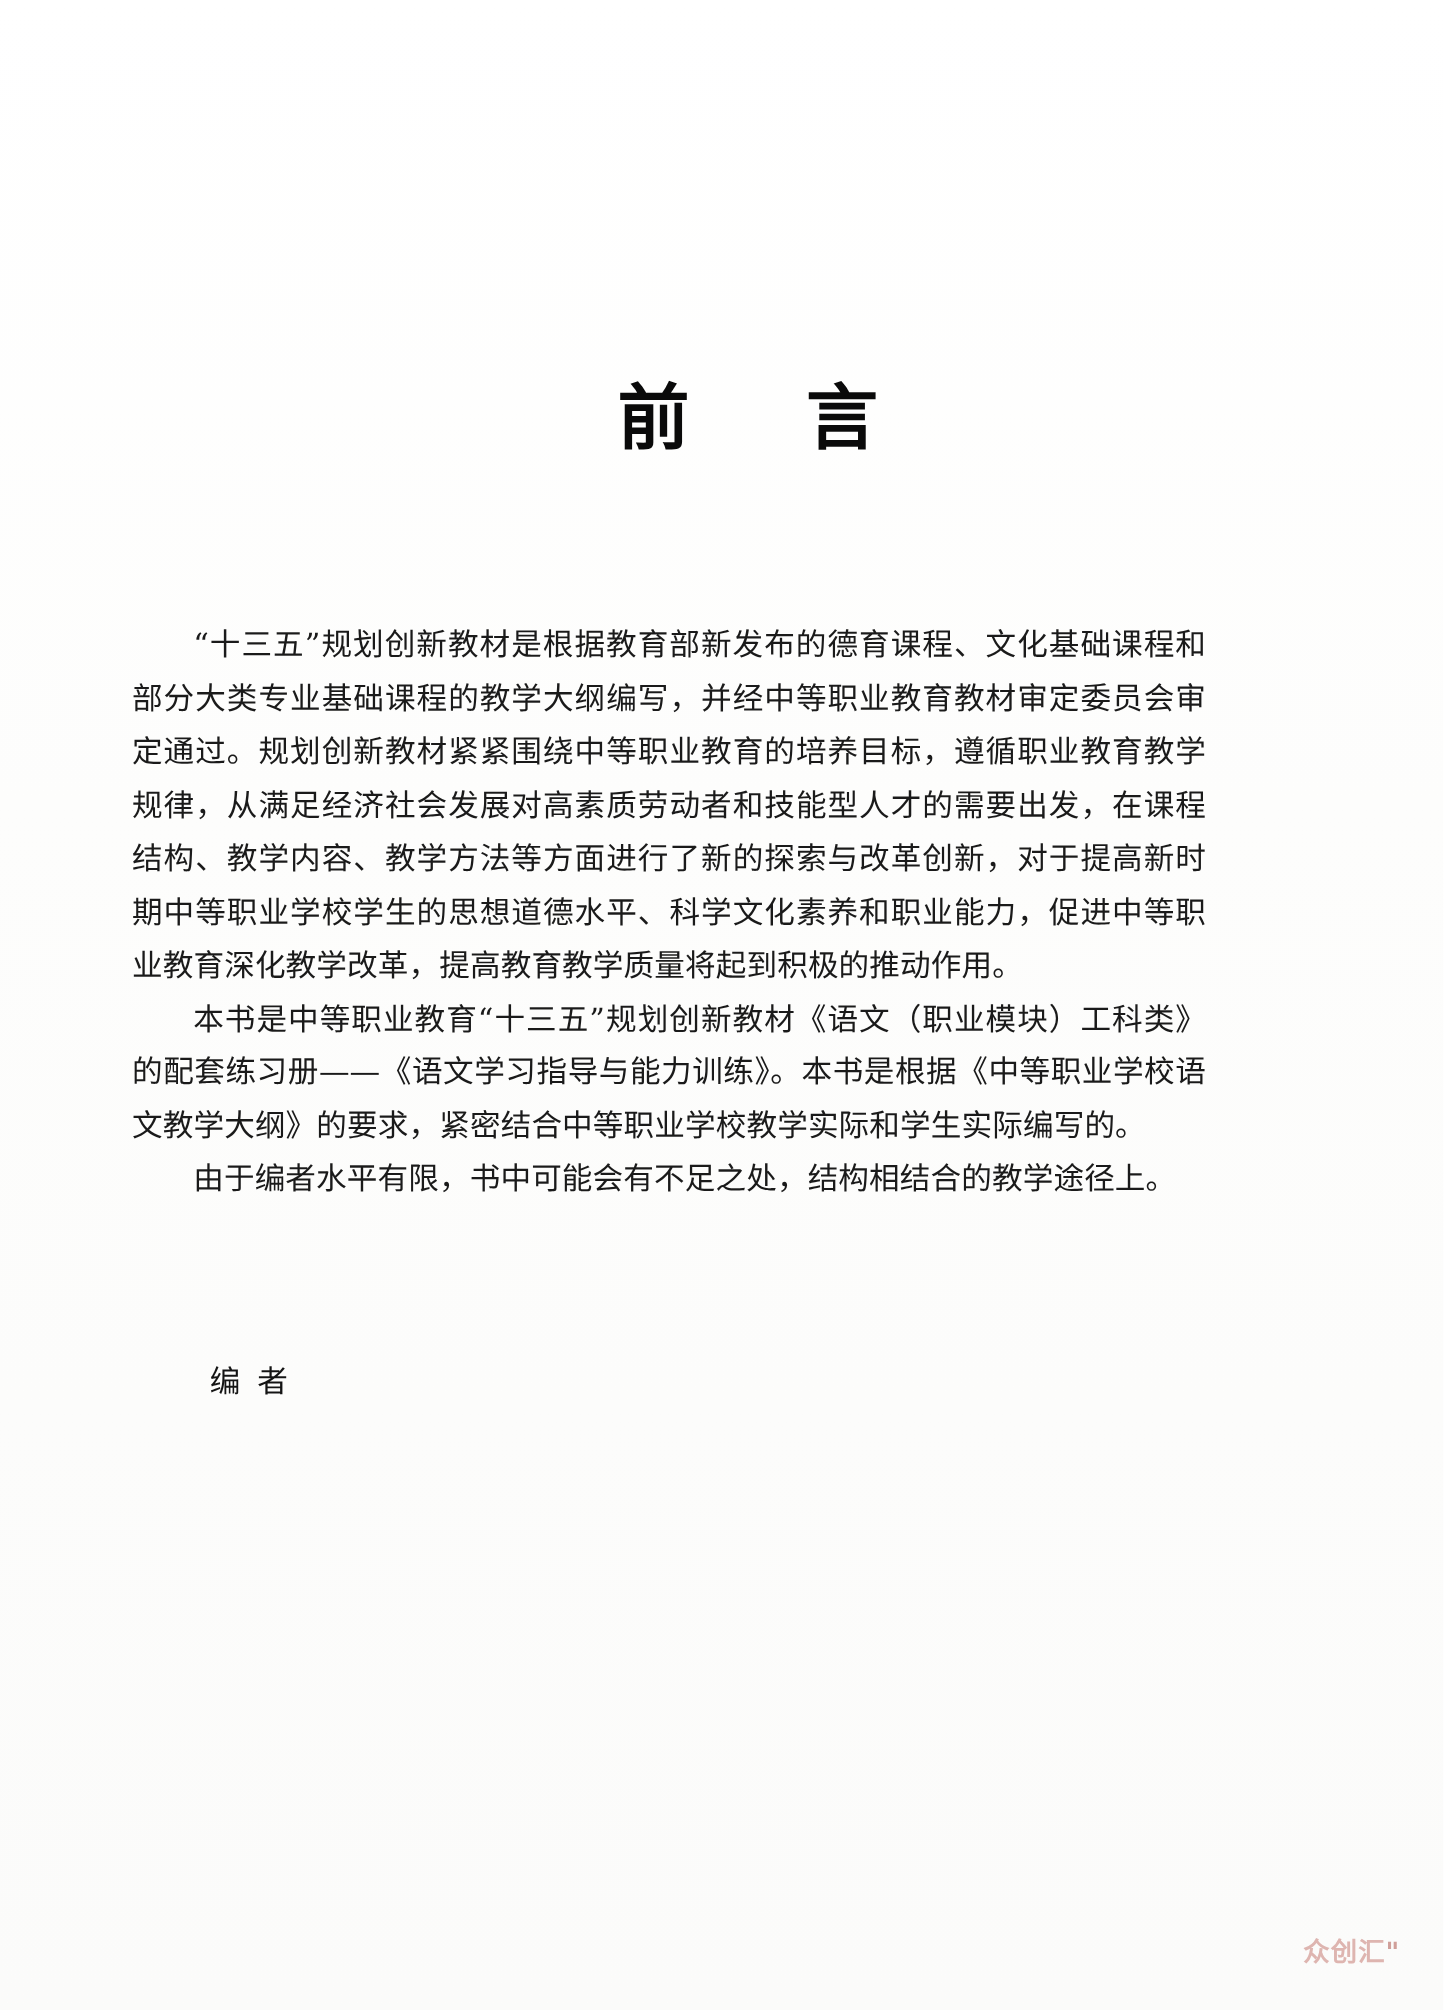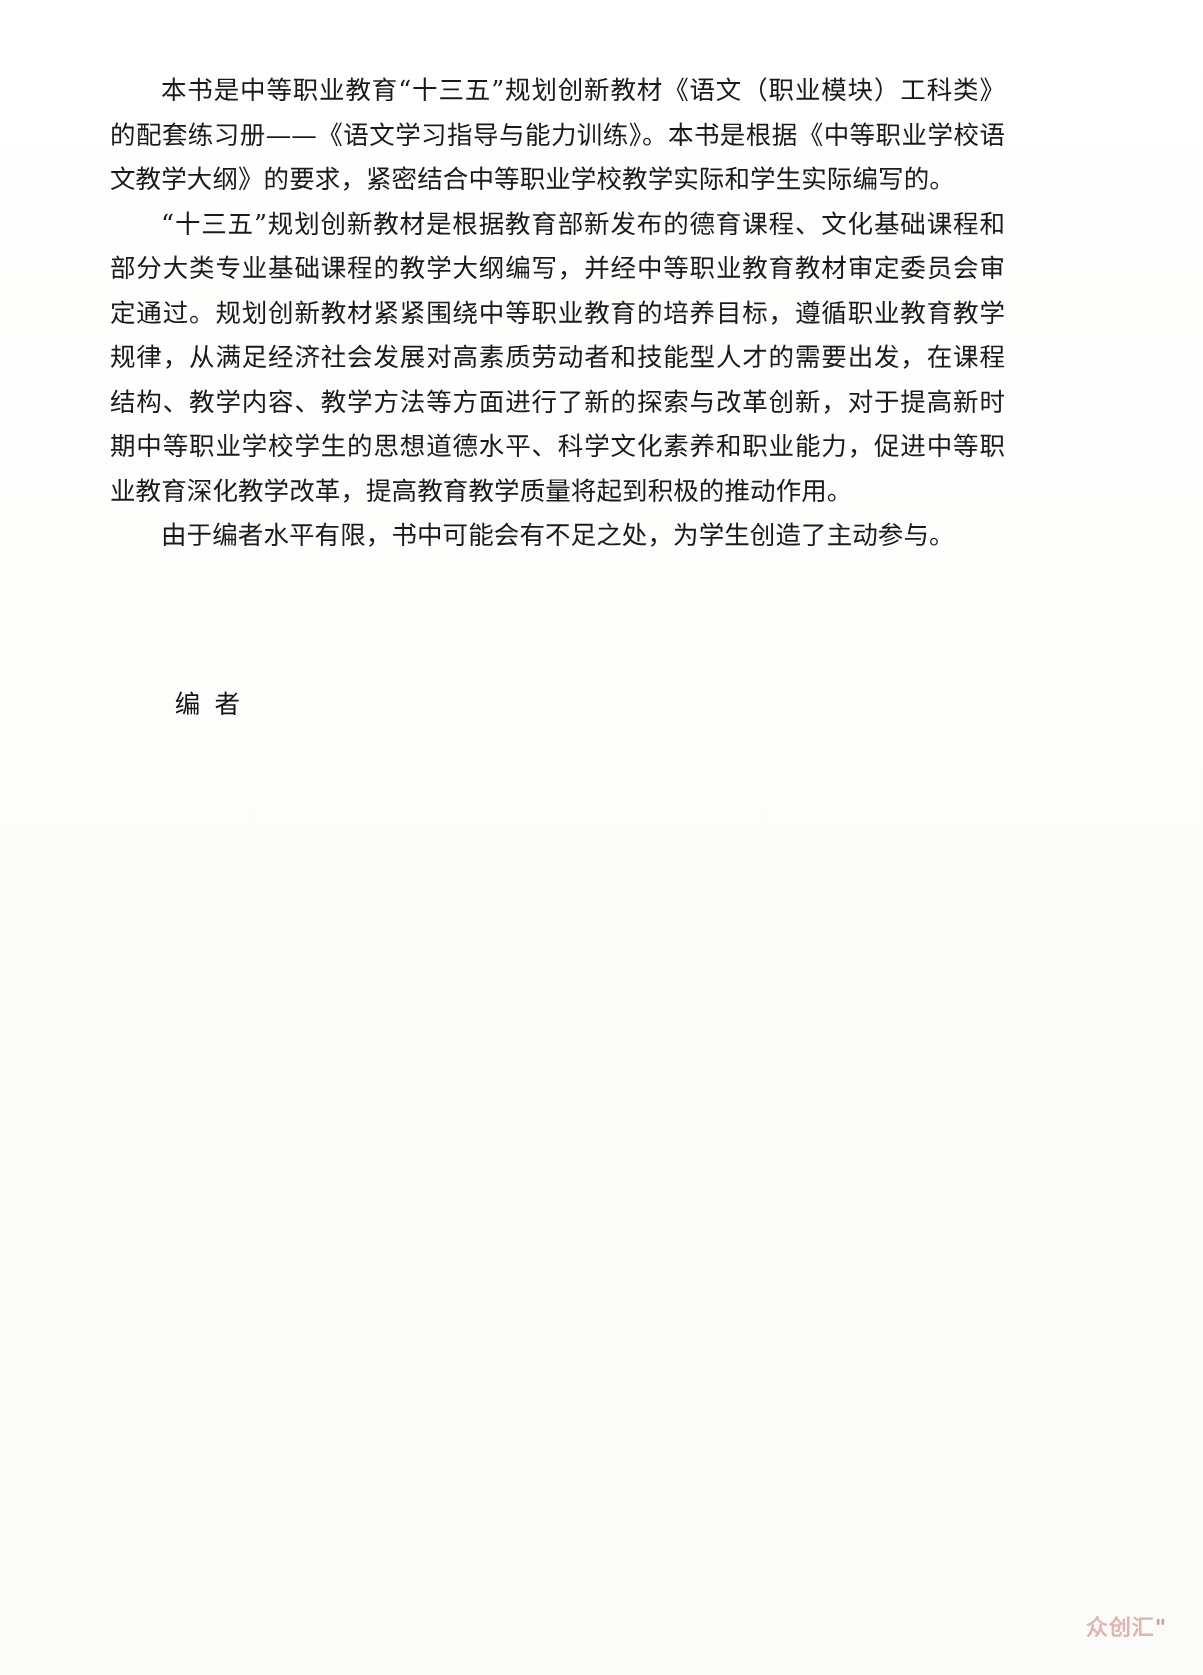--- a/index.html
+++ b/index.html
@@ -121,25 +121,28 @@
   }
 </style>
 </head>
 <body>
 
 <div class="page">
   <div class="paper-tint"></div>
 
   <div class="content">
 
+    <h1 class="doc-title">
+      <span class="ttl-char">前</span><span class="ttl-gap"></span><span class="ttl-char">言</span>
+    </h1>
 
     <div class="body-block">
+      <p class="para">“十三五”规划创新教材是根据教育部新发布的德育课程、文化基础课程和部分大类专业基础课程的教学大纲编写，并经中等职业教育教材审定委员会审定通过。规划创新教材紧紧围绕中等职业教育的培养目标，遵循职业教育教学规律，从满足经济社会发展对高素质劳动者和技能型人才的需要出发，在课程结构、教学内容、教学方法等方面进行了新的探索与改革创新，对于提高新时期中等职业学校学生的思想道德水平、科学文化素养和职业能力，促进中等职业教育深化教学改革，提高教育教学质量将起到积极的推动作用。</p>
       <p class="para">本书是中等职业教育“十三五”规划创新教材《语文（职业模块）工科类》的配套练习册——《语文学习指导与能力训练》。本书是根据《中等职业学校语文教学大纲》的要求，紧密结合中等职业学校教学实际和学生实际编写的。</p>
-      <p class="para">“十三五”规划创新教材是根据教育部新发布的德育课程、文化基础课程和部分大类专业基础课程的教学大纲编写，并经中等职业教育教材审定委员会审定通过。规划创新教材紧紧围绕中等职业教育的培养目标，遵循职业教育教学规律，从满足经济社会发展对高素质劳动者和技能型人才的需要出发，在课程结构、教学内容、教学方法等方面进行了新的探索与改革创新，对于提高新时期中等职业学校学生的思想道德水平、科学文化素养和职业能力，促进中等职业教育深化教学改革，提高教育教学质量将起到积极的推动作用。</p>
-      <p class="para">由于编者水平有限，书中可能会有不足之处，为学生创造了主动参与。</p>
+      <p class="para">由于编者水平有限，书中可能会有不足之处，结构相结合的教学途径上。</p>
     </div>
 
     <div class="signature-wrap">
       <div class="signature">
         <span>编</span><span class="sig-gap"></span><span>者</span>
       </div>
     </div>
 
   </div>
 

